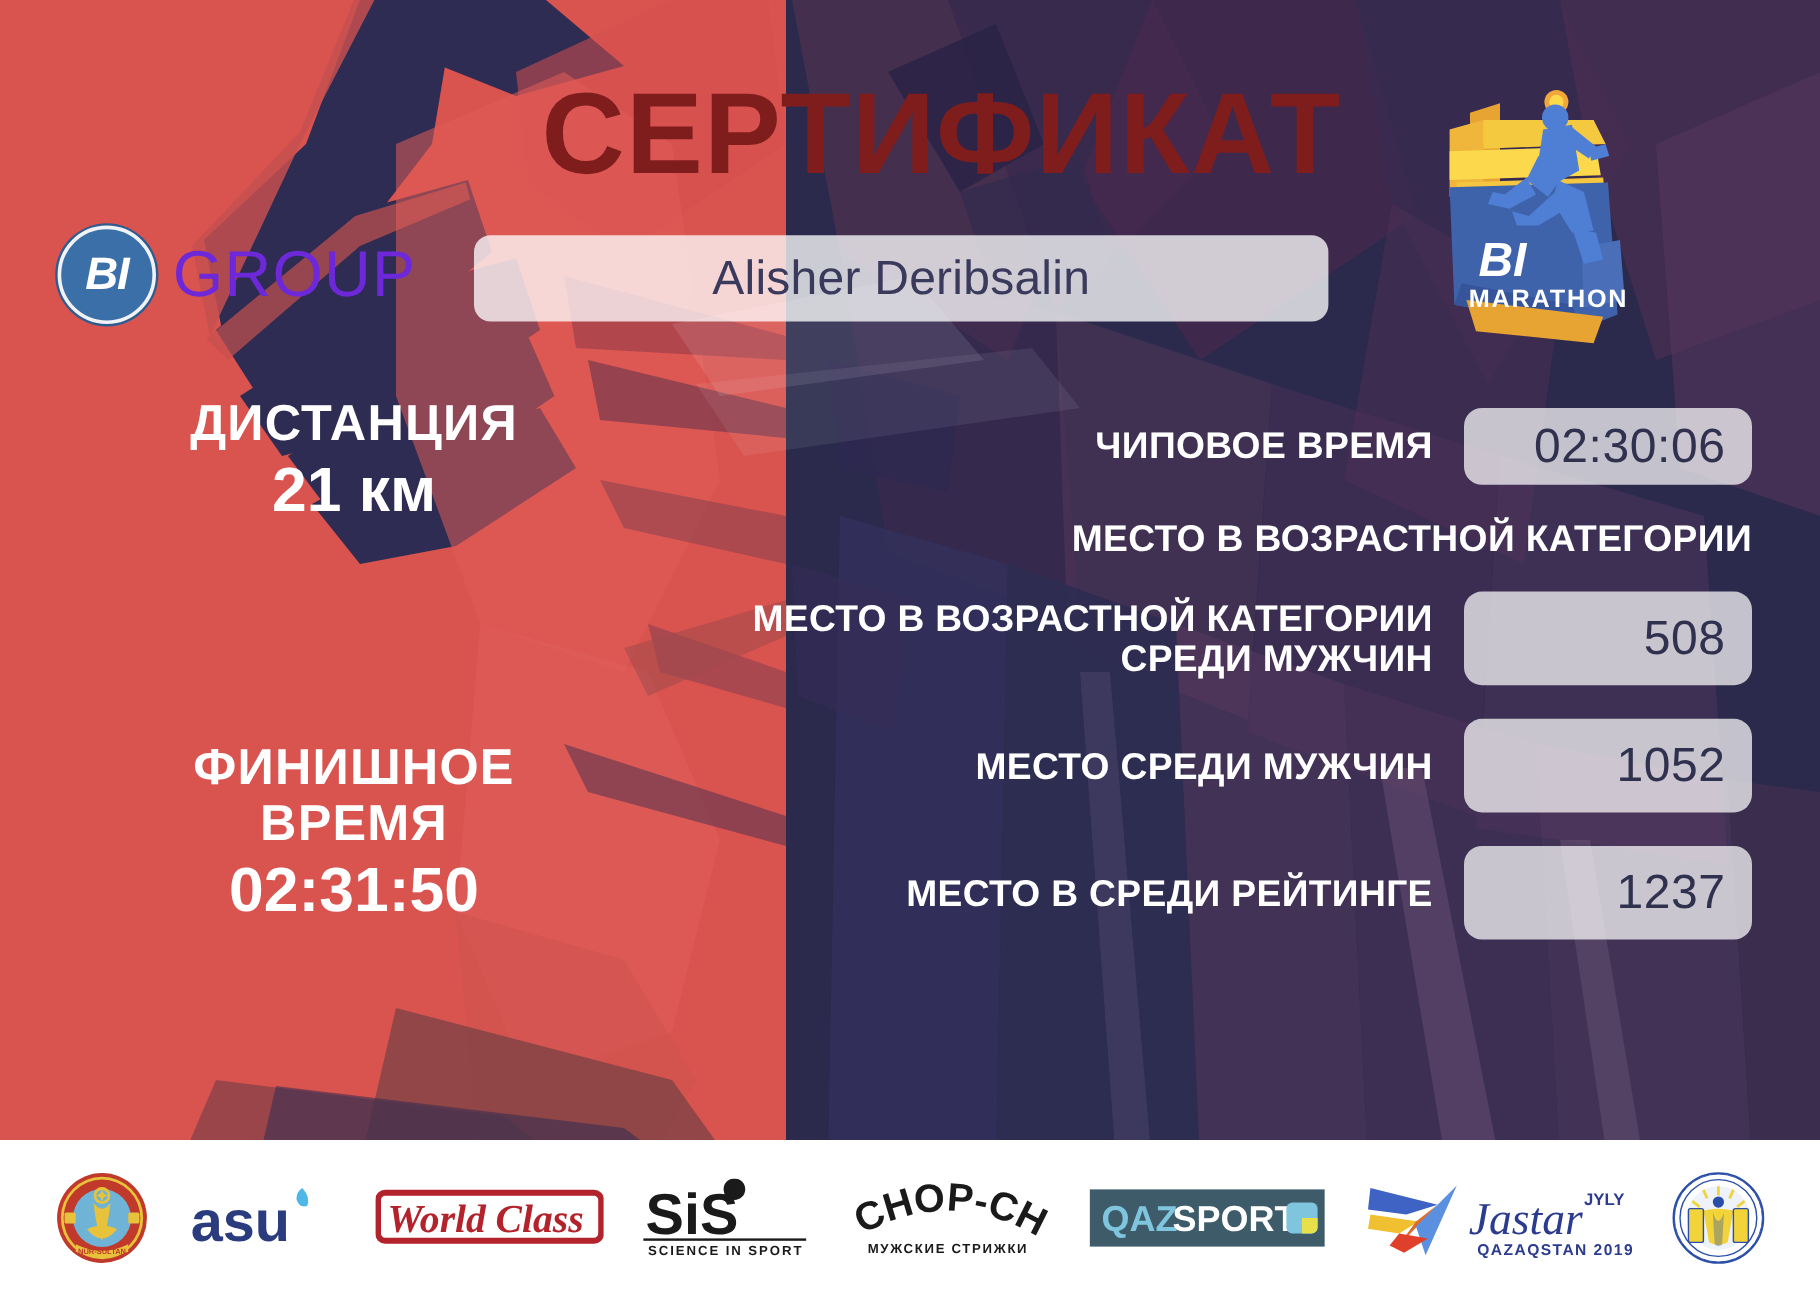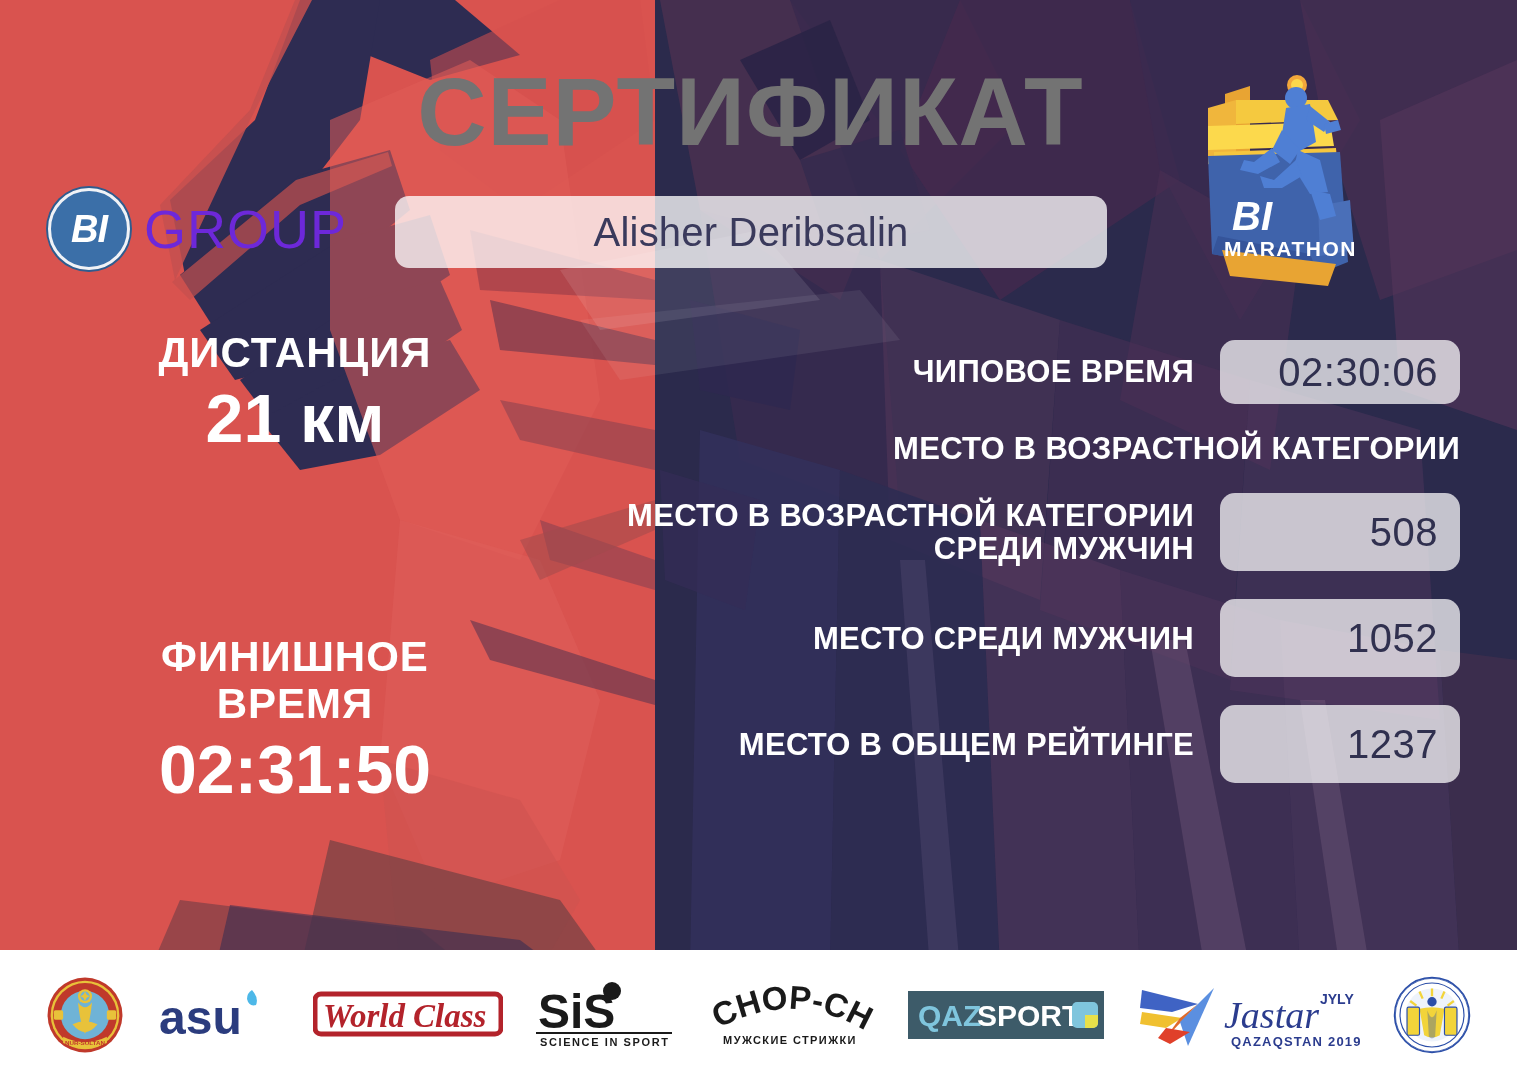--- a/index.html
+++ b/index.html
@@ -19,22 +19,22 @@
   
   .footer {
     position:absolute; left:0; bottom:0; width:100%; height:130px;
     background:#ffffff; display:flex; align-items:center;
     justify-content:space-between; padding:0 46px;
   }
   .sponsor { display:flex; align-items:center; justify-content:center; }
 
   
   .title {
-    position:absolute; left:378px; top:62px; width:745px;
-    color:#737373; font-size:96px; font-weight:bold; letter-spacing:1px;
+    position:absolute; left:412px; top:62px; width:745px;
+    color:#7f1d1d; font-size:96px; font-weight:bold; letter-spacing:1px;
     text-align:center; line-height:1.05; white-space:nowrap;
   }
   .nameplate {
     position:absolute; left:395px; top:196px; width:712px; height:72px;
     background:rgba(255,255,255,0.76); border-radius:14px;
     display:flex; align-items:center; justify-content:center;
   }
   .nameplate span {
     color:#3a3a5c; font-size:40px; font-weight:normal; letter-spacing:.2px;
   }
@@ -53,21 +53,21 @@
   }
   .grouptxt { color:#6d28d9; font-size:54px; font-weight:500; letter-spacing:1px; }
 
   
   .marathon { position:absolute; left:1178px; top:64px; width:200px; height:228px; }
   .marathon svg { width:100%; height:100%; display:block; }
 
   
   .left-stats { position:absolute; left:60px; top:330px; width:470px; text-align:center; color:#fff; }
   .ls-label { font-size:42px; font-weight:bold; letter-spacing:1px; line-height:1.1; }
-  .ls-value { font-size:68px; font-weight:bold; letter-spacing:0px; line-height:1.12; margin-top:4px; }
+  .ls-value { font-size:52px; font-weight:bold; letter-spacing:0px; line-height:1.12; margin-top:4px; }
   .left-stats .block2 { margin-top:178px; }
 
   
   .right-stats {
     position:absolute; left:600px; top:340px; width:860px;
     display:flex; flex-direction:column; gap:28px;
   }
   .row { display:flex; align-items:center; justify-content:flex-end; gap:26px; }
   .row-label {
     color:#ffffff; font-size:31px; font-weight:bold; line-height:1.08;
@@ -240,21 +240,21 @@
       <div class="row-label">МЕСТО В ВОЗРАСТНОЙ КАТЕГОРИИ СРЕДИ МУЖЧИН</div>
       <div class="row-value">508</div>
     </div>
 
     <div class="row tall">
       <div class="row-label">МЕСТО СРЕДИ МУЖЧИН</div>
       <div class="row-value">1052</div>
     </div>
 
     <div class="row tall">
-      <div class="row-label">МЕСТО В ОБЩЕМ РЕЙТИНГЕ</div>
+      <div class="row-label">МЕСТО В СРЕДИ РЕЙТИНГЕ</div>
       <div class="row-value">1237</div>
     </div>
 
   </div>
 
   <div class="footer">
 
     <div class="sponsor">
       <svg width="78" height="78" viewBox="0 0 100 100">
         <circle cx="50" cy="50" r="48" fill="#c0392b"></circle>

